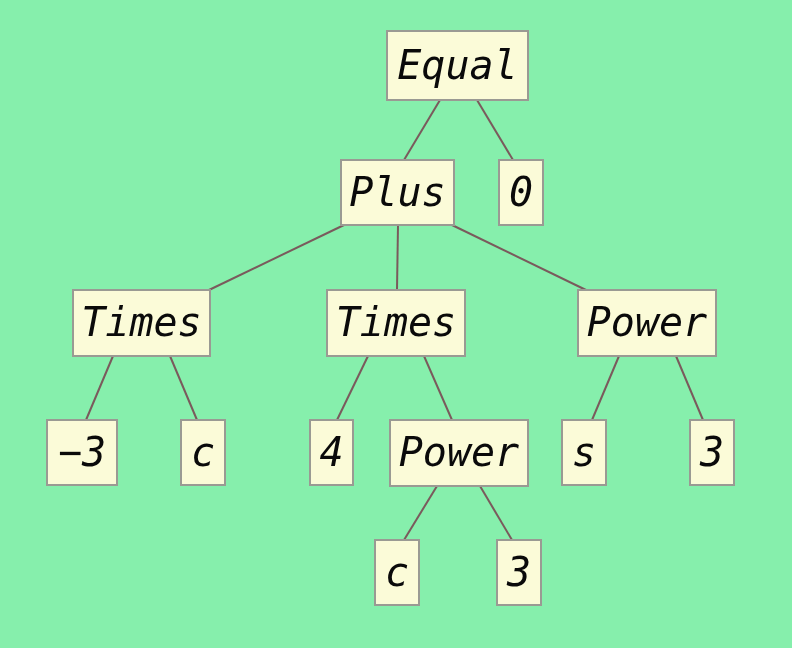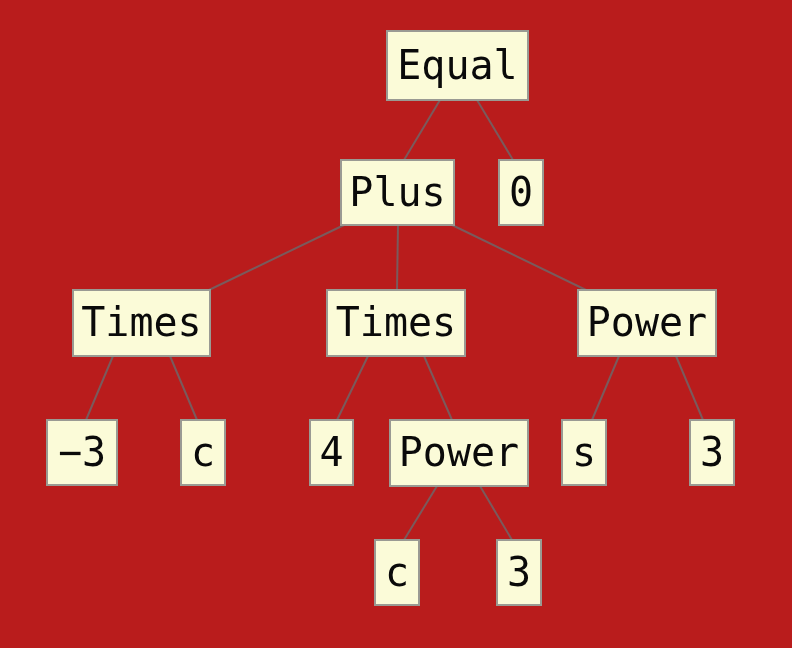--- a/index.html
+++ b/index.html
@@ -4,23 +4,24 @@
 <style>
   html, body {
     margin: 0;
     padding: 0;
     background: #ffffff;
   }
   #canvas-wrap {
     position: relative;
     width: 792px;
     height: 648px;
-    background: #b91c1c;
+    background: #86efac;
     overflow: hidden;
     font-family: "DejaVu Sans Mono", monospace;
+    font-style: italic;
   }
   svg#tree-svg {
     position: absolute;
     left: 0;
     top: 0;
     width: 792px;
     height: 648px;
     display: block;
     shape-rendering: geometricPrecision;
   }

